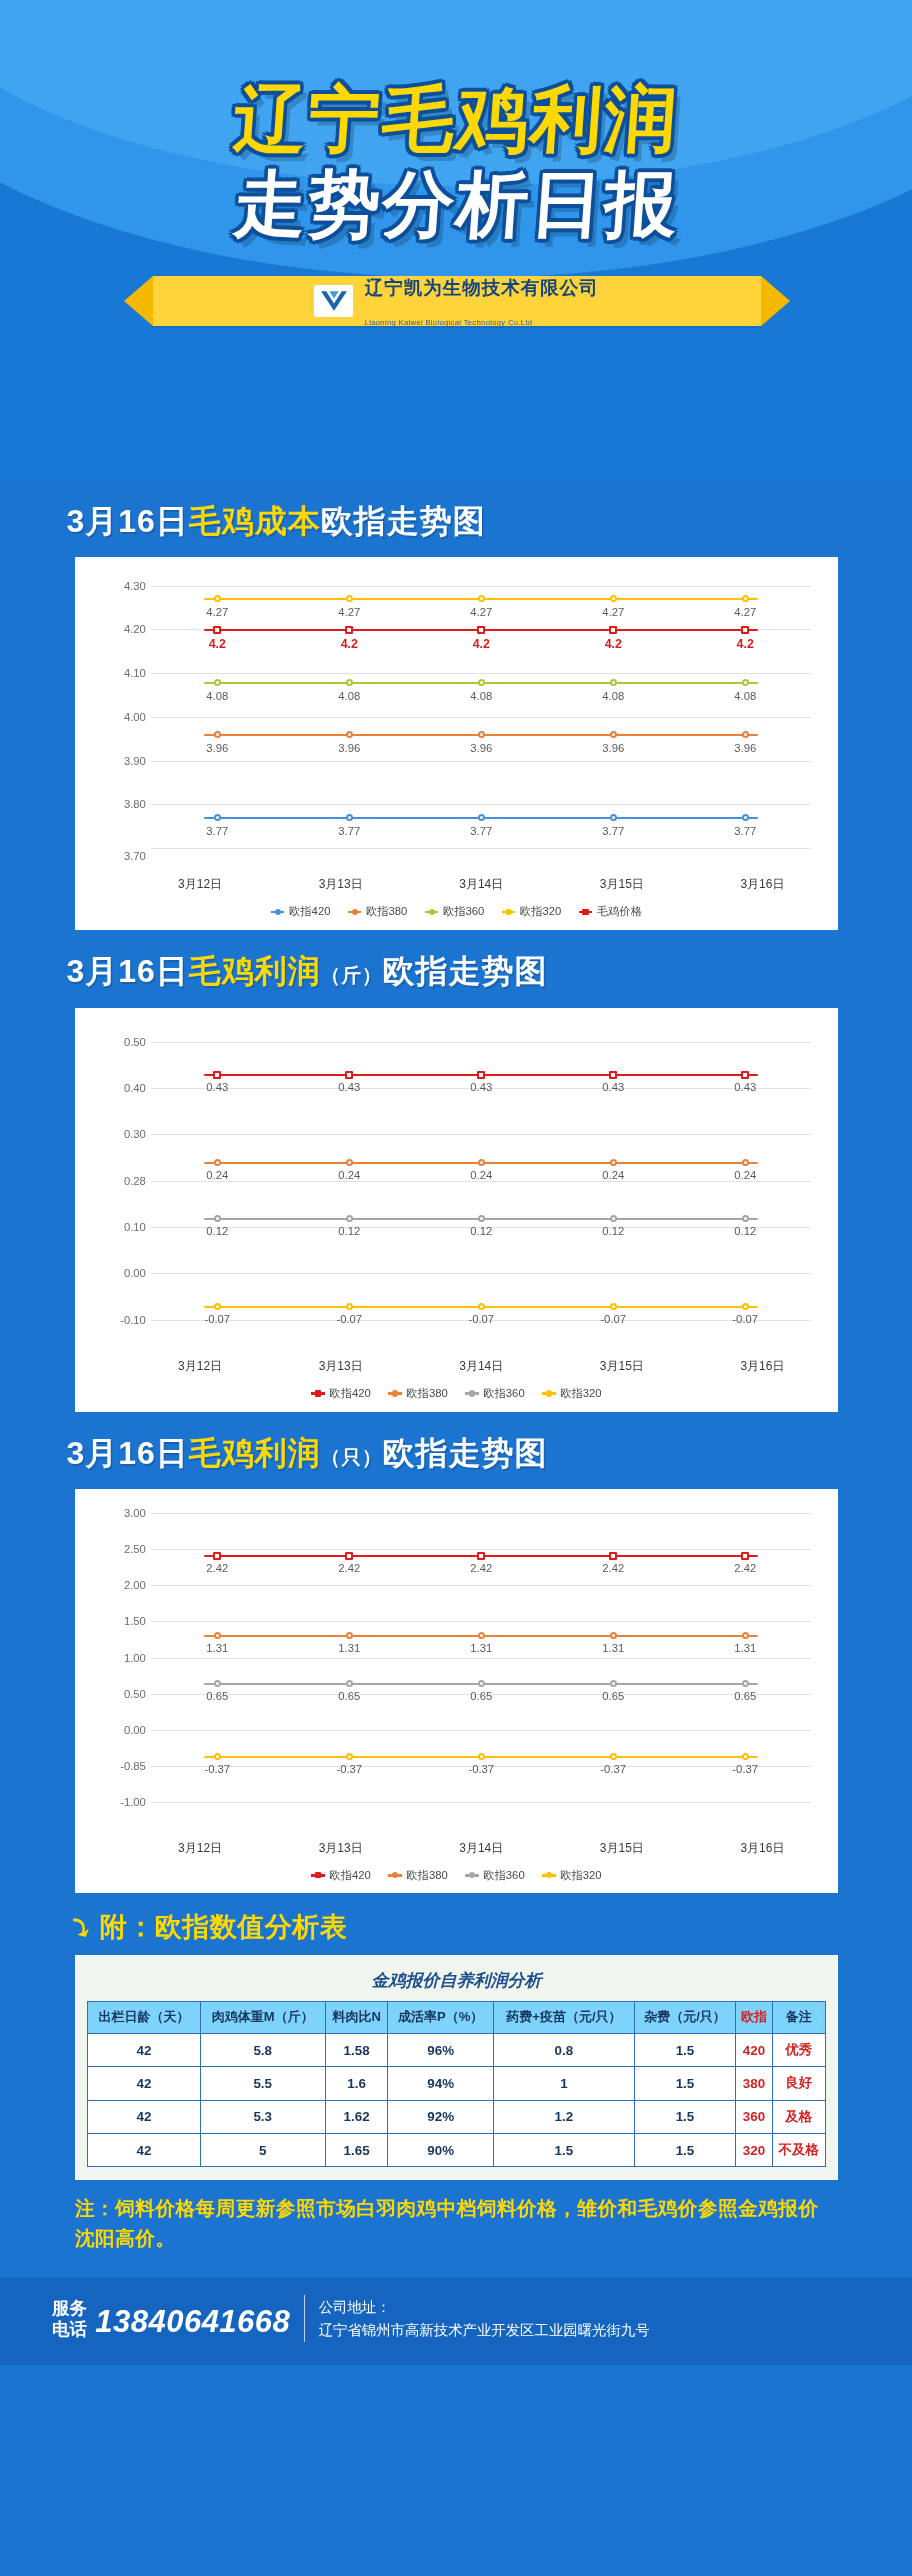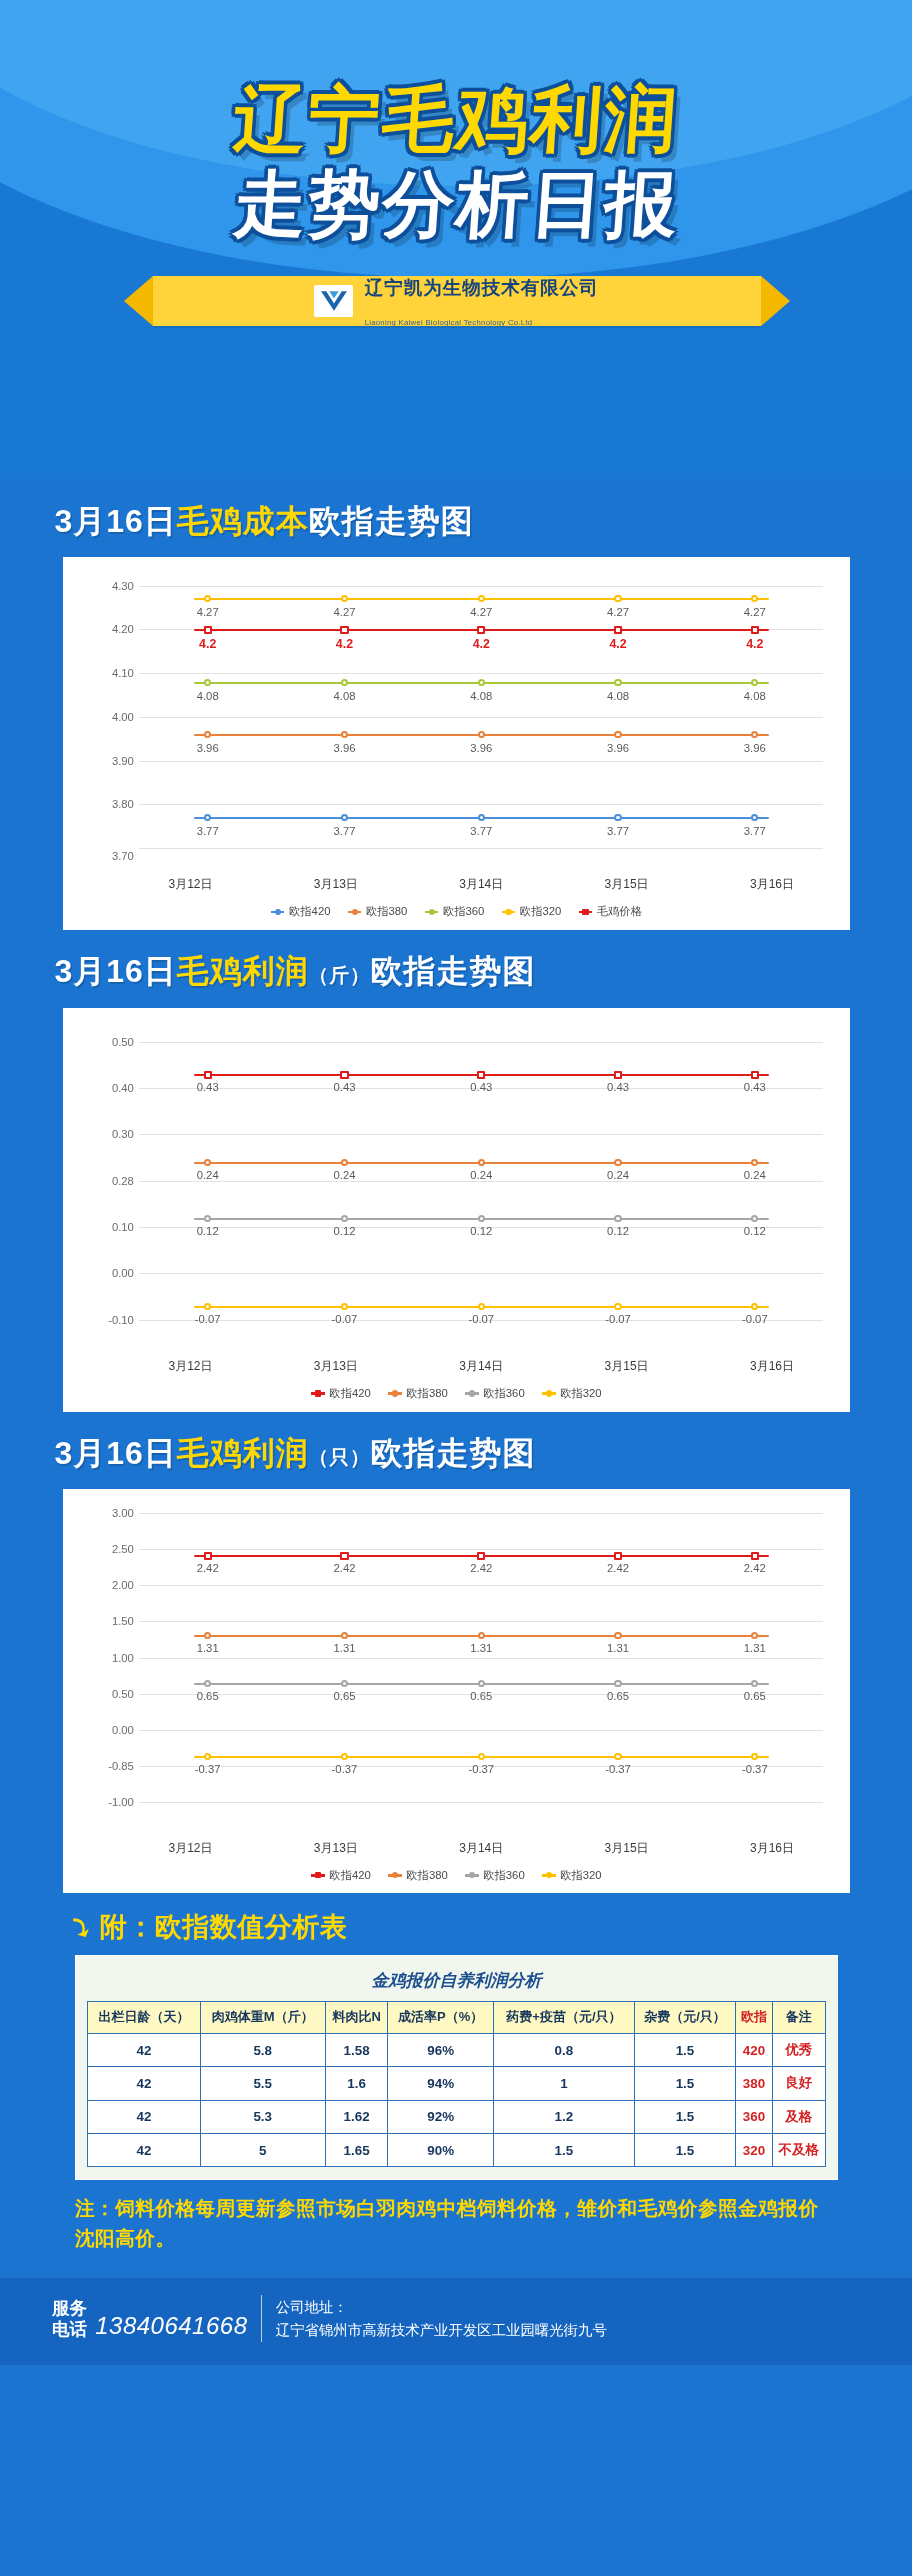--- a/index.html
+++ b/index.html
@@ -83,21 +83,21 @@
     width: 39px; height: 32px;
     background: #ffffff;
     display: flex; align-items: center; justify-content: center;
     border-radius: 2.1px;
   }
   .brand-text-block { text-align: left; }
   .brand-cn { font-size: 18.5px; color: #15447e; font-weight: bold; letter-spacing: 1px; }
   .brand-en { font-size: 7.7px; color: #2a5fa0; letter-spacing: 0.3px; margin-top: 18px; }
 
   
-  .section { padding: 0 40px; margin-top: 20.6px; }
+  .section { padding: 0 52px; margin-top: 20.6px; }
   .sec-head {
     font-size: 32px;
     font-weight: bold;
     letter-spacing: 1px;
     color: #ffffff;
     text-shadow: 1.5px 1.5px 0 rgba(0,0,0,.15);
     margin-bottom: 13.4px;
     padding-left: 14.4px;
   }
   .sec-head .hl { color: #ffd800; }
@@ -226,21 +226,21 @@
   }
   table { width: 100%; border-collapse: collapse; background: #fff; }
   th, td {
     border: 1px solid #2f6fb5;
     text-align: center;
     font-size: 13.4px;
     color: #17365d;
     padding: 7.2px 2.1px;
     font-weight: bold;
   }
-  th { background: #fef9c3; font-size: 13px; line-height: 1.25; }
+  th { background: #7dd3fc; font-size: 13px; line-height: 1.25; }
   td.red { color: #d42222; }
   .note {
     margin: 13.4px 23px 0;
     font-size: 19.6px;
     font-weight: bold;
     line-height: 1.55;
     color: #ffd800;
     letter-spacing: 0.5px;
   }
 
@@ -249,21 +249,21 @@
     margin-top: 24px;
     background: #1565c0;
     padding: 17.5px 52px 23px;
     display: flex;
     align-items: center;
     gap: 13.4px;
   }
   .f-left { display: flex; align-items: flex-end; gap: 8.2px; }
   .f-label { font-size: 17.5px; color: #ffffff; line-height: 1.2; font-weight: bold; }
   .f-phone {
-    font-size: 24px; font-weight: normal; color: #ffffff;
+    font-size: 31px; font-weight: bold; color: #ffffff;
     font-style: italic; letter-spacing: 0.5px;
   }
   .f-div { width: 1.5px; height: 47px; background: #ffffff; opacity: .7; }
   .f-right { font-size: 14.4px; color: #ffffff; line-height: 1.55; }
 </style>
 </head>
 <body>
 
 <div class="page">
 

